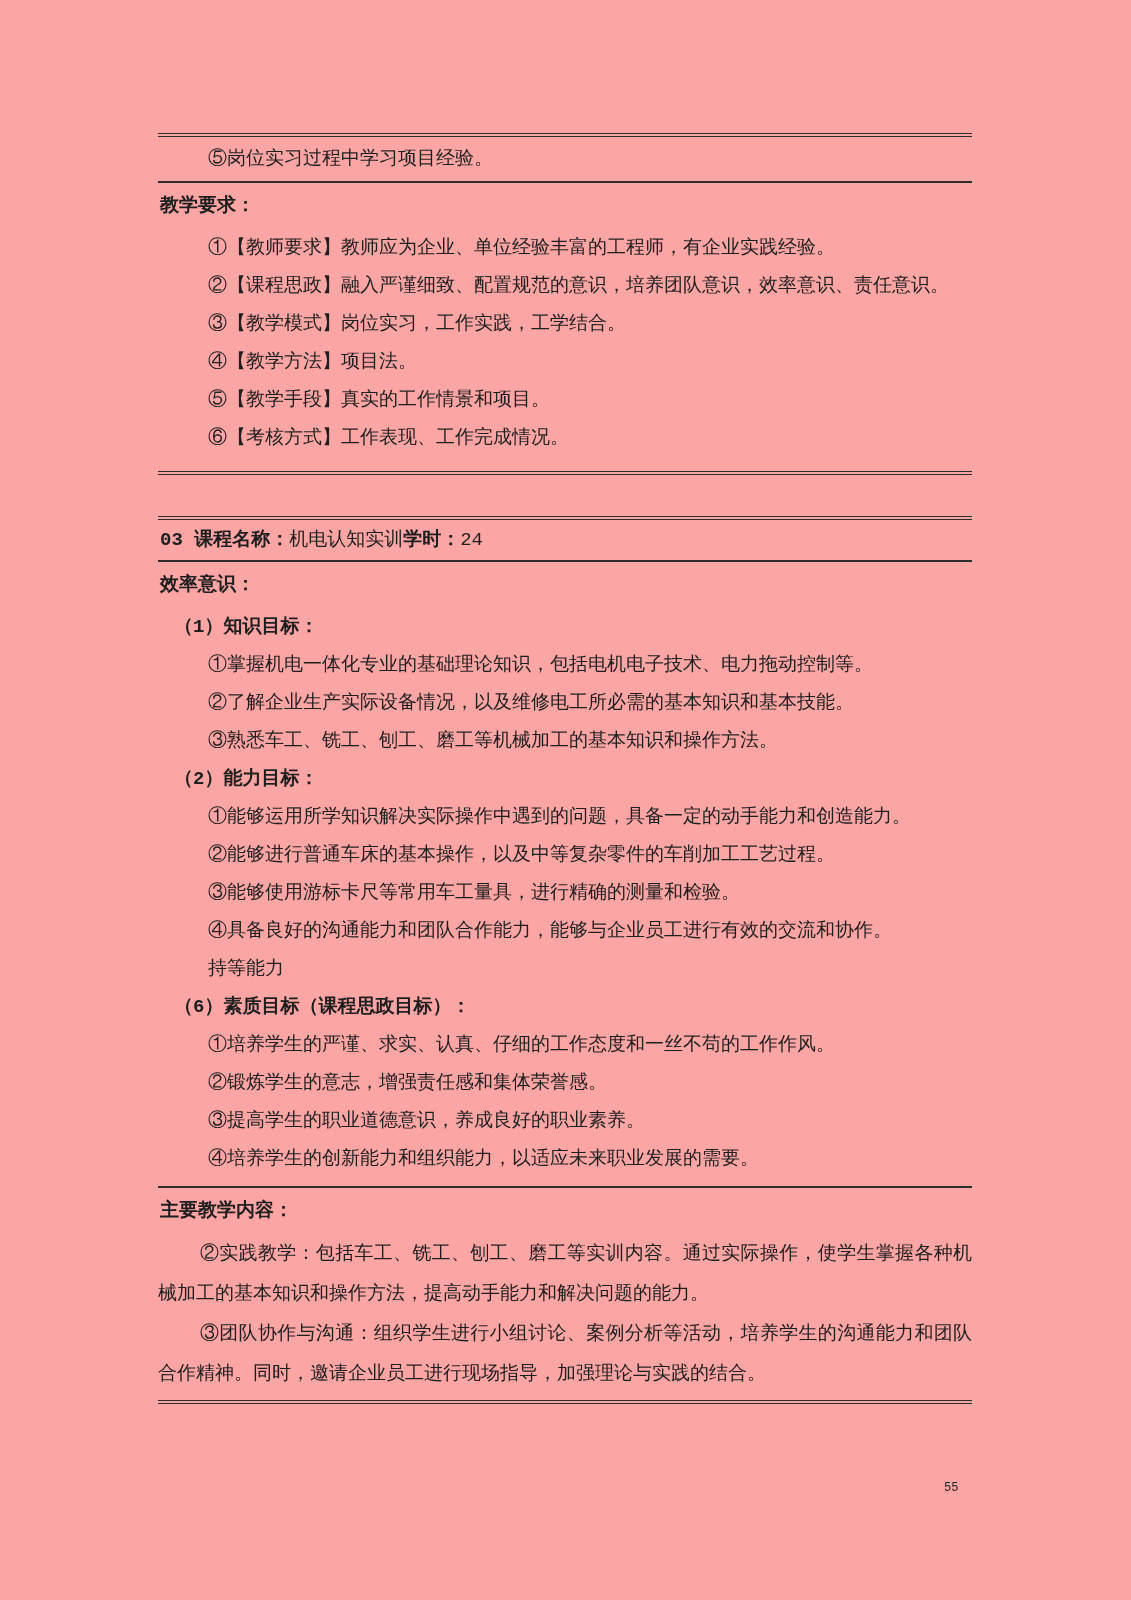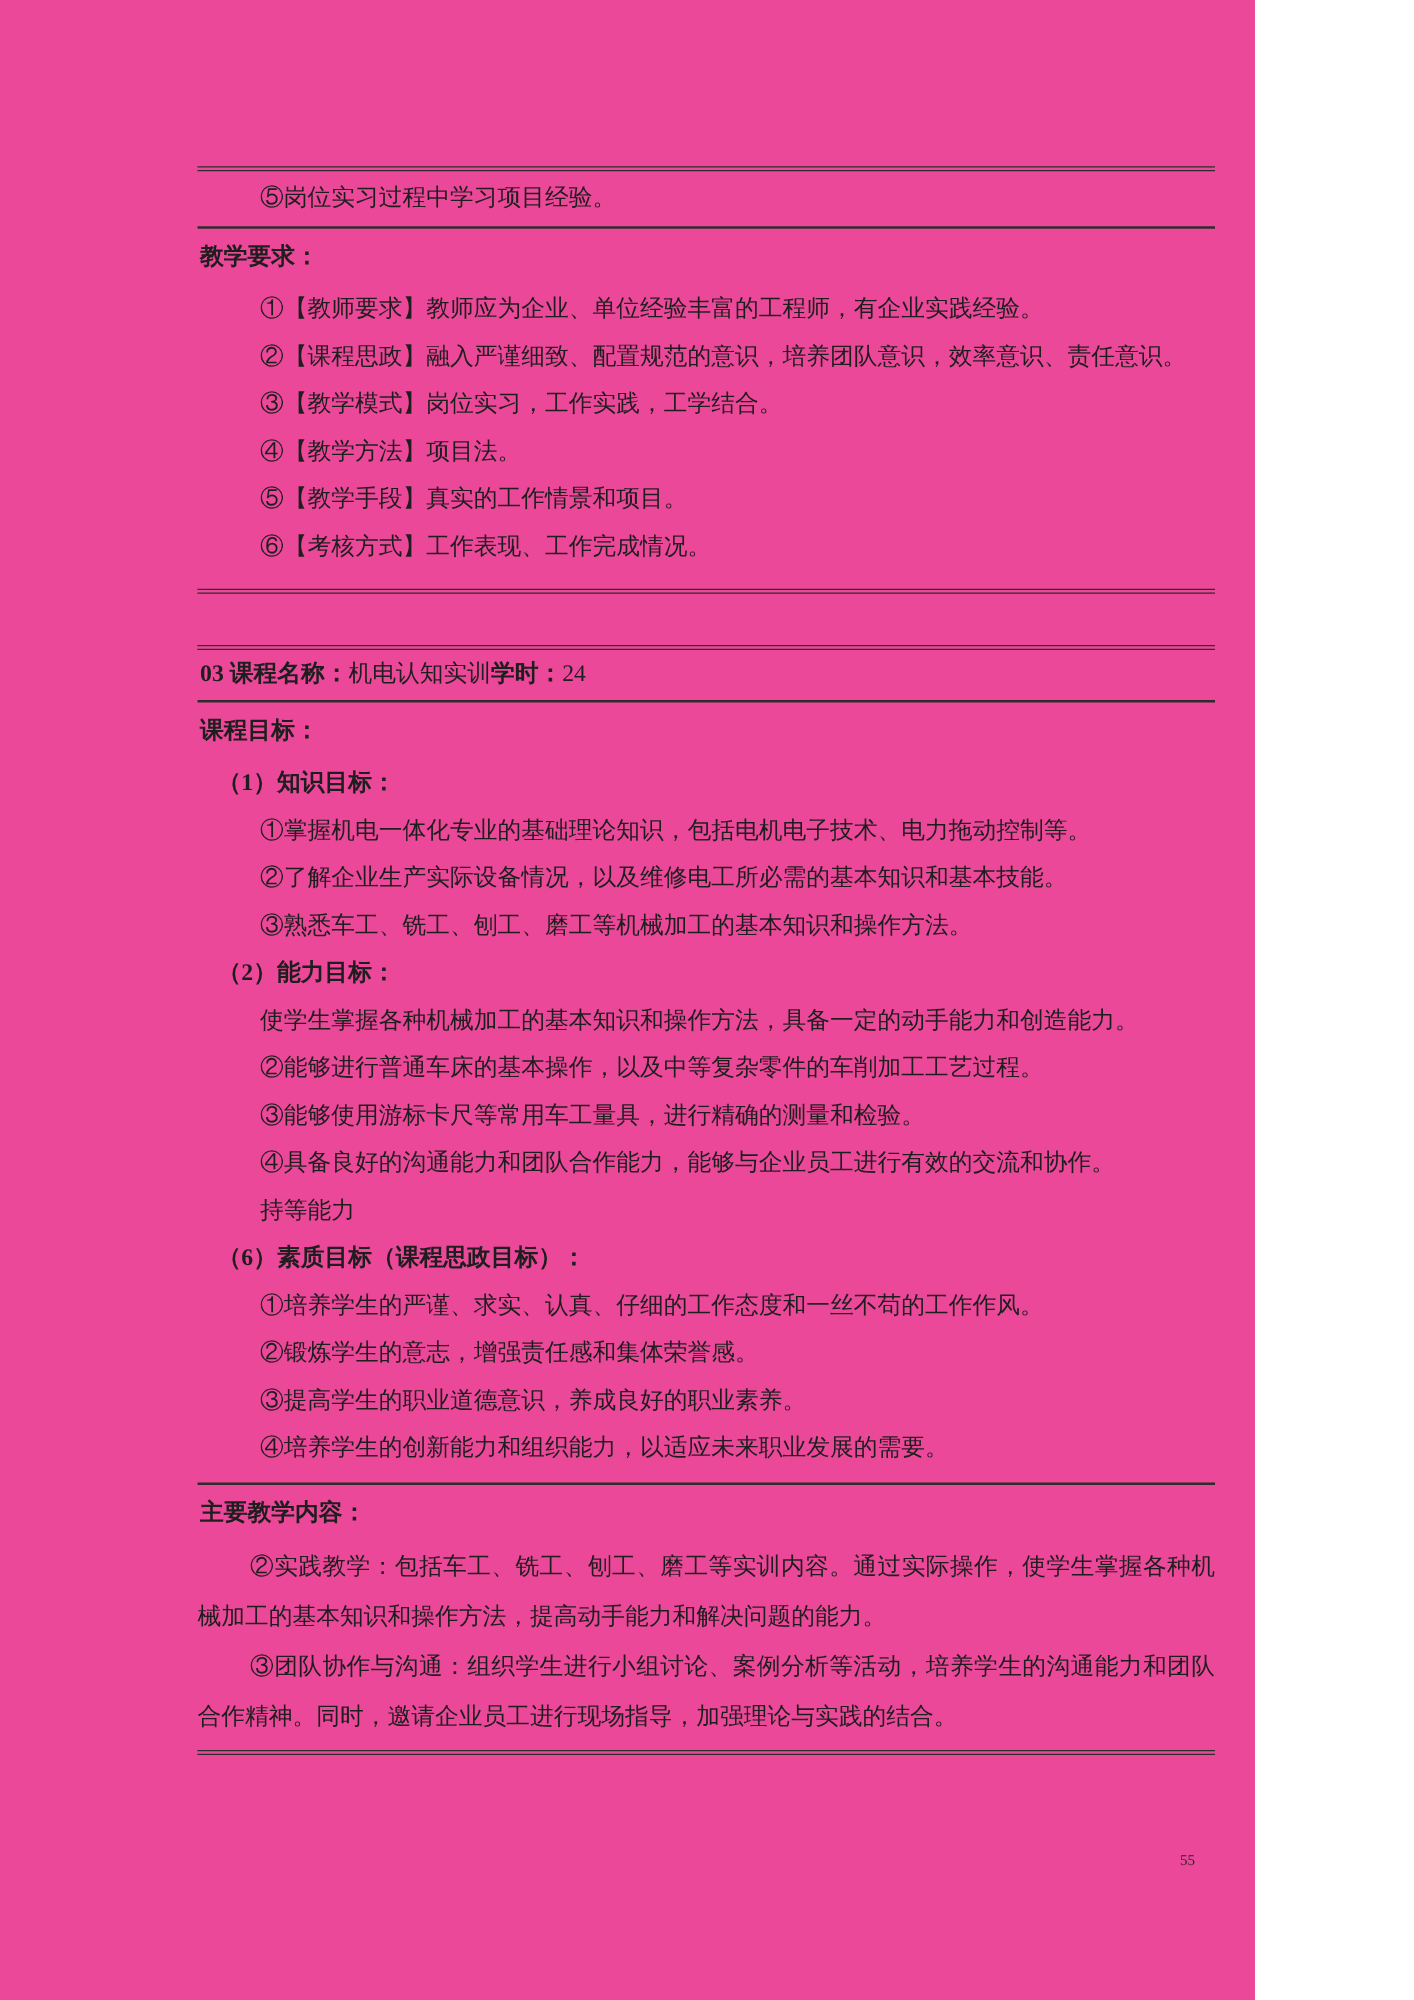--- a/index.html
+++ b/index.html
@@ -1,22 +1,22 @@
 <!DOCTYPE html>
 <html><head>
 <meta charset="utf-8">
 <style>
   * { box-sizing: border-box; }
   html, body { margin: 0; padding: 0; background: #ffffff; }
   .page {
     position: relative;
-    width: 1004px;
+    width: 1131px;
     height: 1600px;
-    background: #ec4899;
-    font-family: Liberation Serif, serif;
+    background: #fca5a5;
+    font-family: Liberation Mono, monospace;
     color: #1e1e1e;
     overflow: hidden;
   }
   .content {
     position: absolute;
     left: 158px;
     top: 133px;
     width: 814px;
     font-size: 19px;
     line-height: 38px;
@@ -97,29 +97,29 @@
       <div class="course-header">
         <div>
           <span class="bold">03 课程名称：</span><span>机电认知实训</span>
         </div>
         <div>
           <span class="bold">学时：</span><span>24</span>
         </div>
       </div>
 
       <div class="obj-wrap">
-        <p class="heading">课程目标：</p>
+        <p class="heading">效率意识：</p>
 
         <p class="subheading">（1）知识目标：</p>
         <p class="row indent">①掌握机电一体化专业的基础理论知识，包括电机电子技术、电力拖动控制等。</p>
         <p class="row indent">②了解企业生产实际设备情况，以及维修电工所必需的基本知识和基本技能。</p>
         <p class="row indent">③熟悉车工、铣工、刨工、磨工等机械加工的基本知识和操作方法。</p>
 
         <p class="subheading">（2）能力目标：</p>
-        <p class="row indent">使学生掌握各种机械加工的基本知识和操作方法，具备一定的动手能力和创造能力。</p>
+        <p class="row indent">①能够运用所学知识解决实际操作中遇到的问题，具备一定的动手能力和创造能力。</p>
         <p class="row indent">②能够进行普通车床的基本操作，以及中等复杂零件的车削加工工艺过程。</p>
         <p class="row indent">③能够使用游标卡尺等常用车工量具，进行精确的测量和检验。</p>
         <p class="row indent">④具备良好的沟通能力和团队合作能力，能够与企业员工进行有效的交流和协作。</p>
         <p class="row indent">持等能力</p>
 
         <p class="subheading">（6）素质目标（课程思政目标）：</p>
         <p class="row indent">①培养学生的严谨、求实、认真、仔细的工作态度和一丝不苟的工作作风。</p>
         <p class="row indent">②锻炼学生的意志，增强责任感和集体荣誉感。</p>
         <p class="row indent">③提高学生的职业道德意识，养成良好的职业素养。</p>
         <p class="row indent">④培养学生的创新能力和组织能力，以适应未来职业发展的需要。</p>

